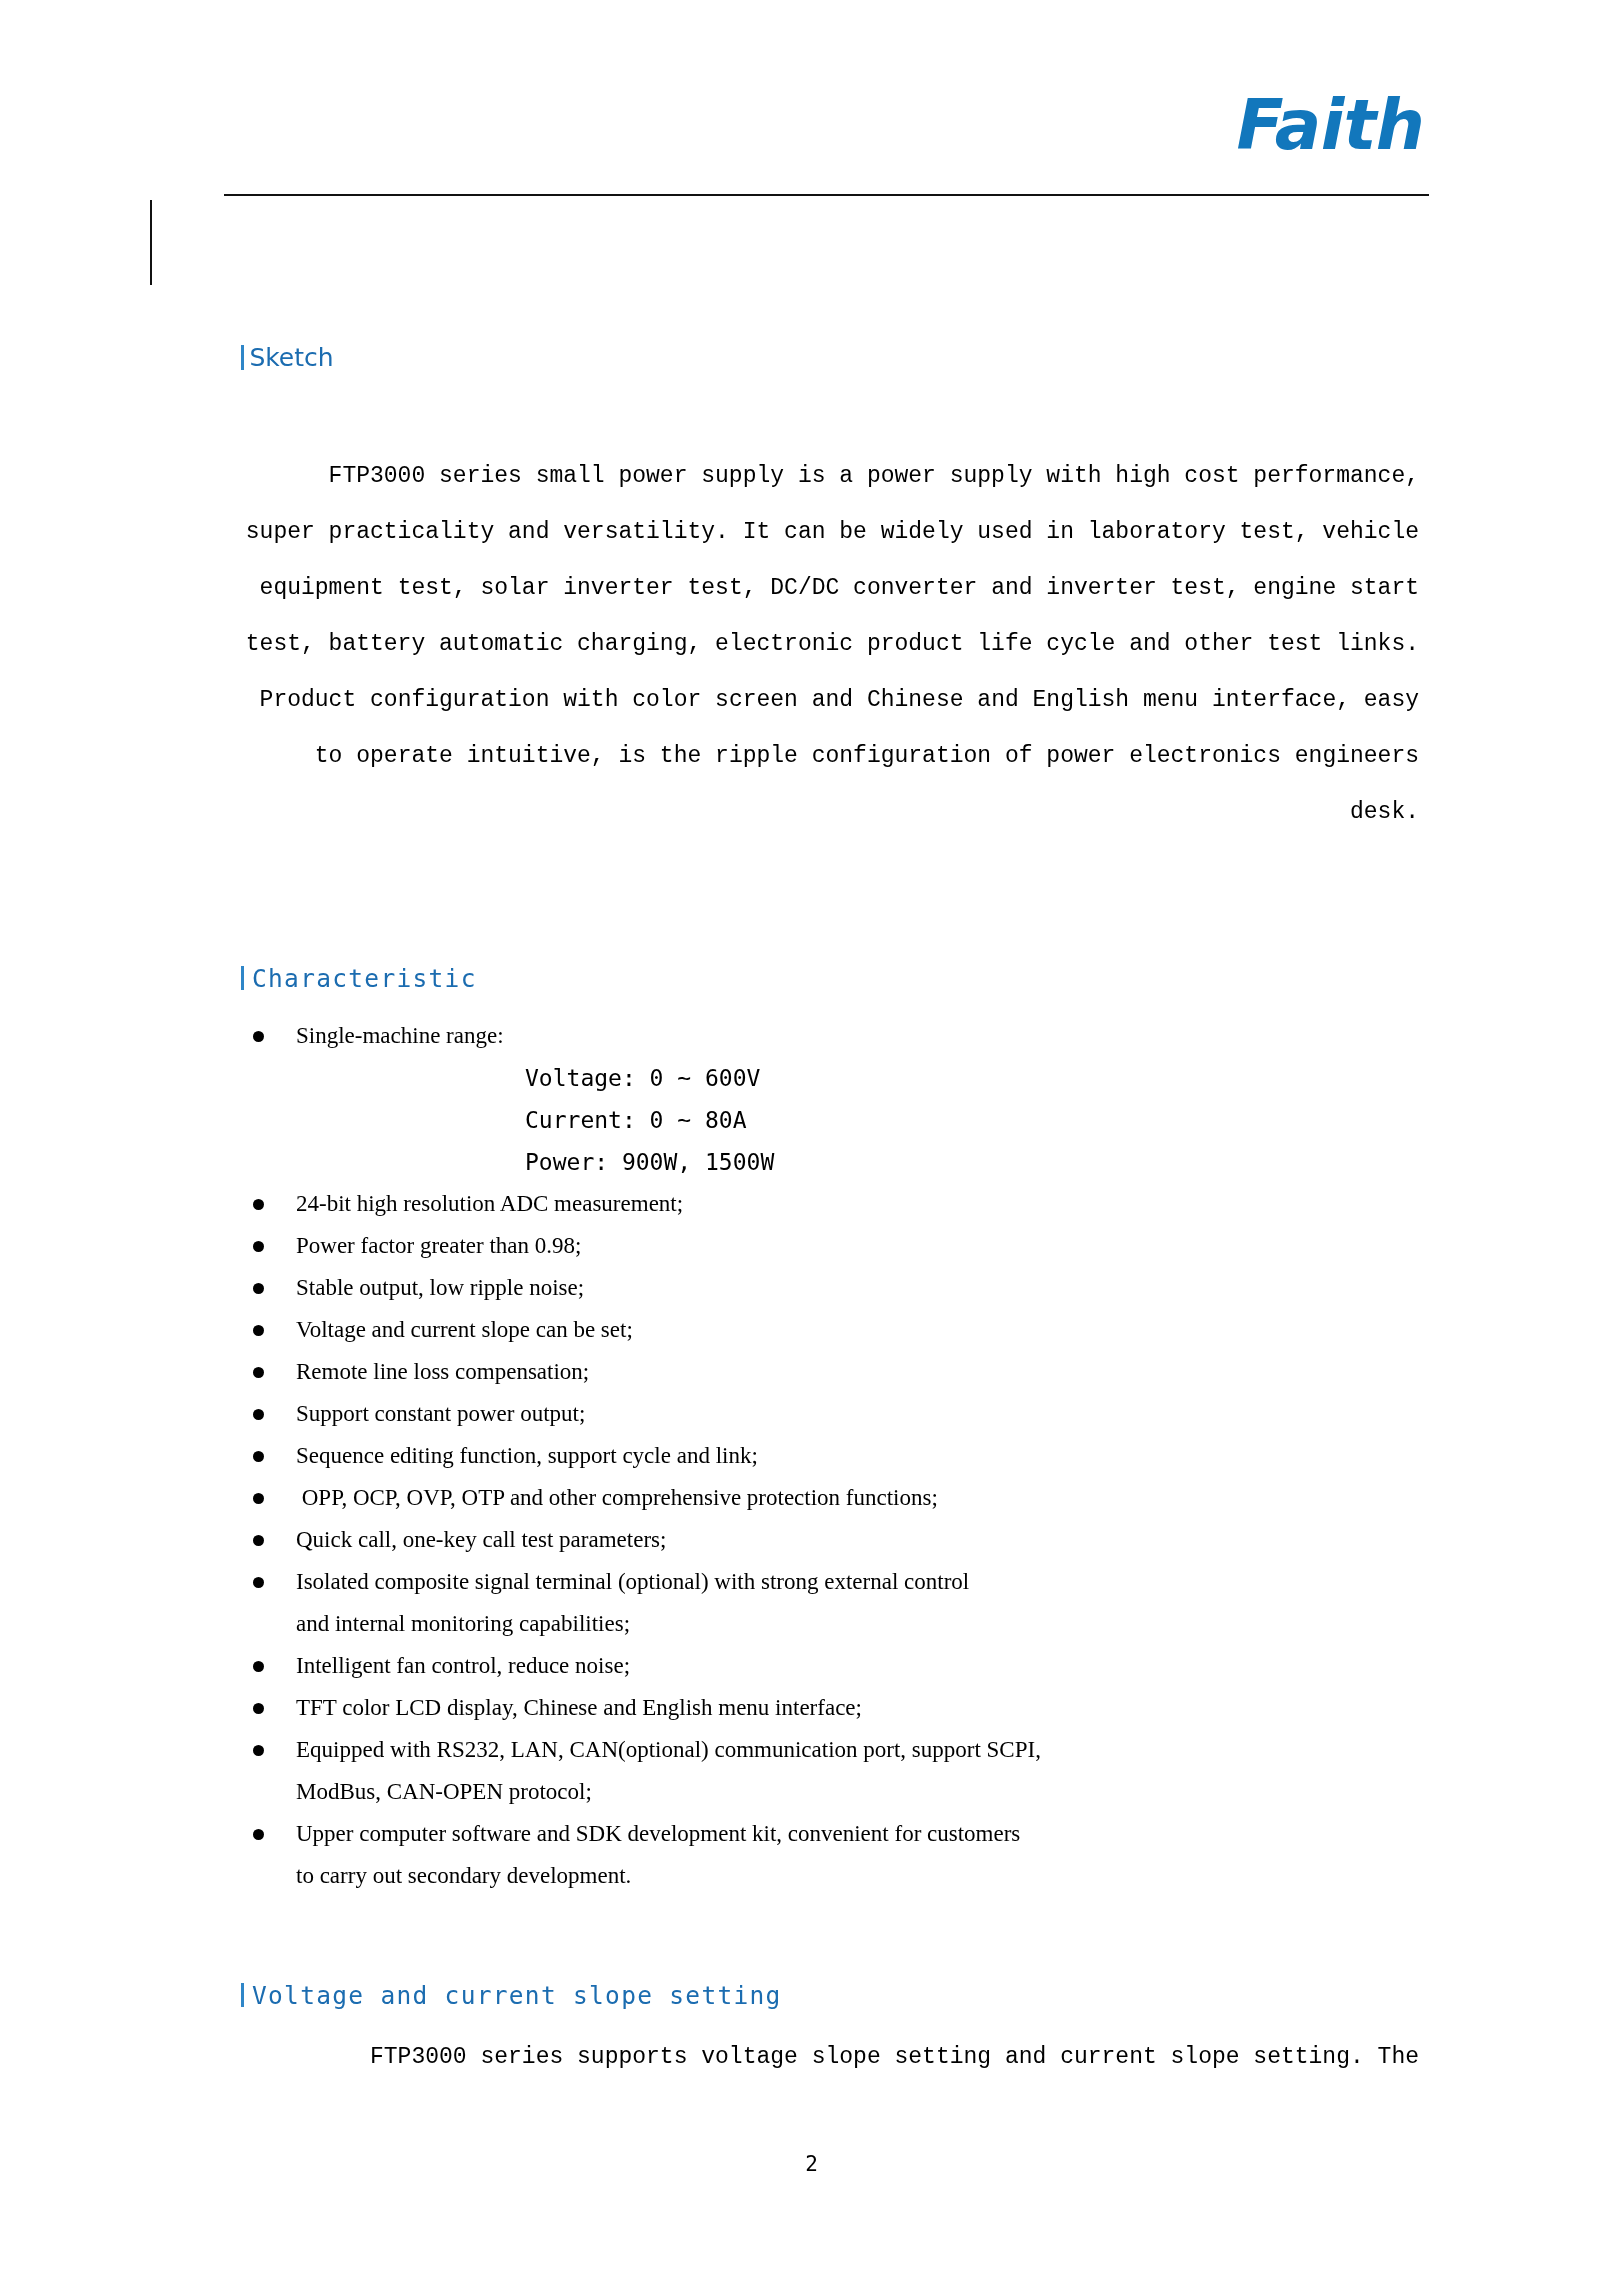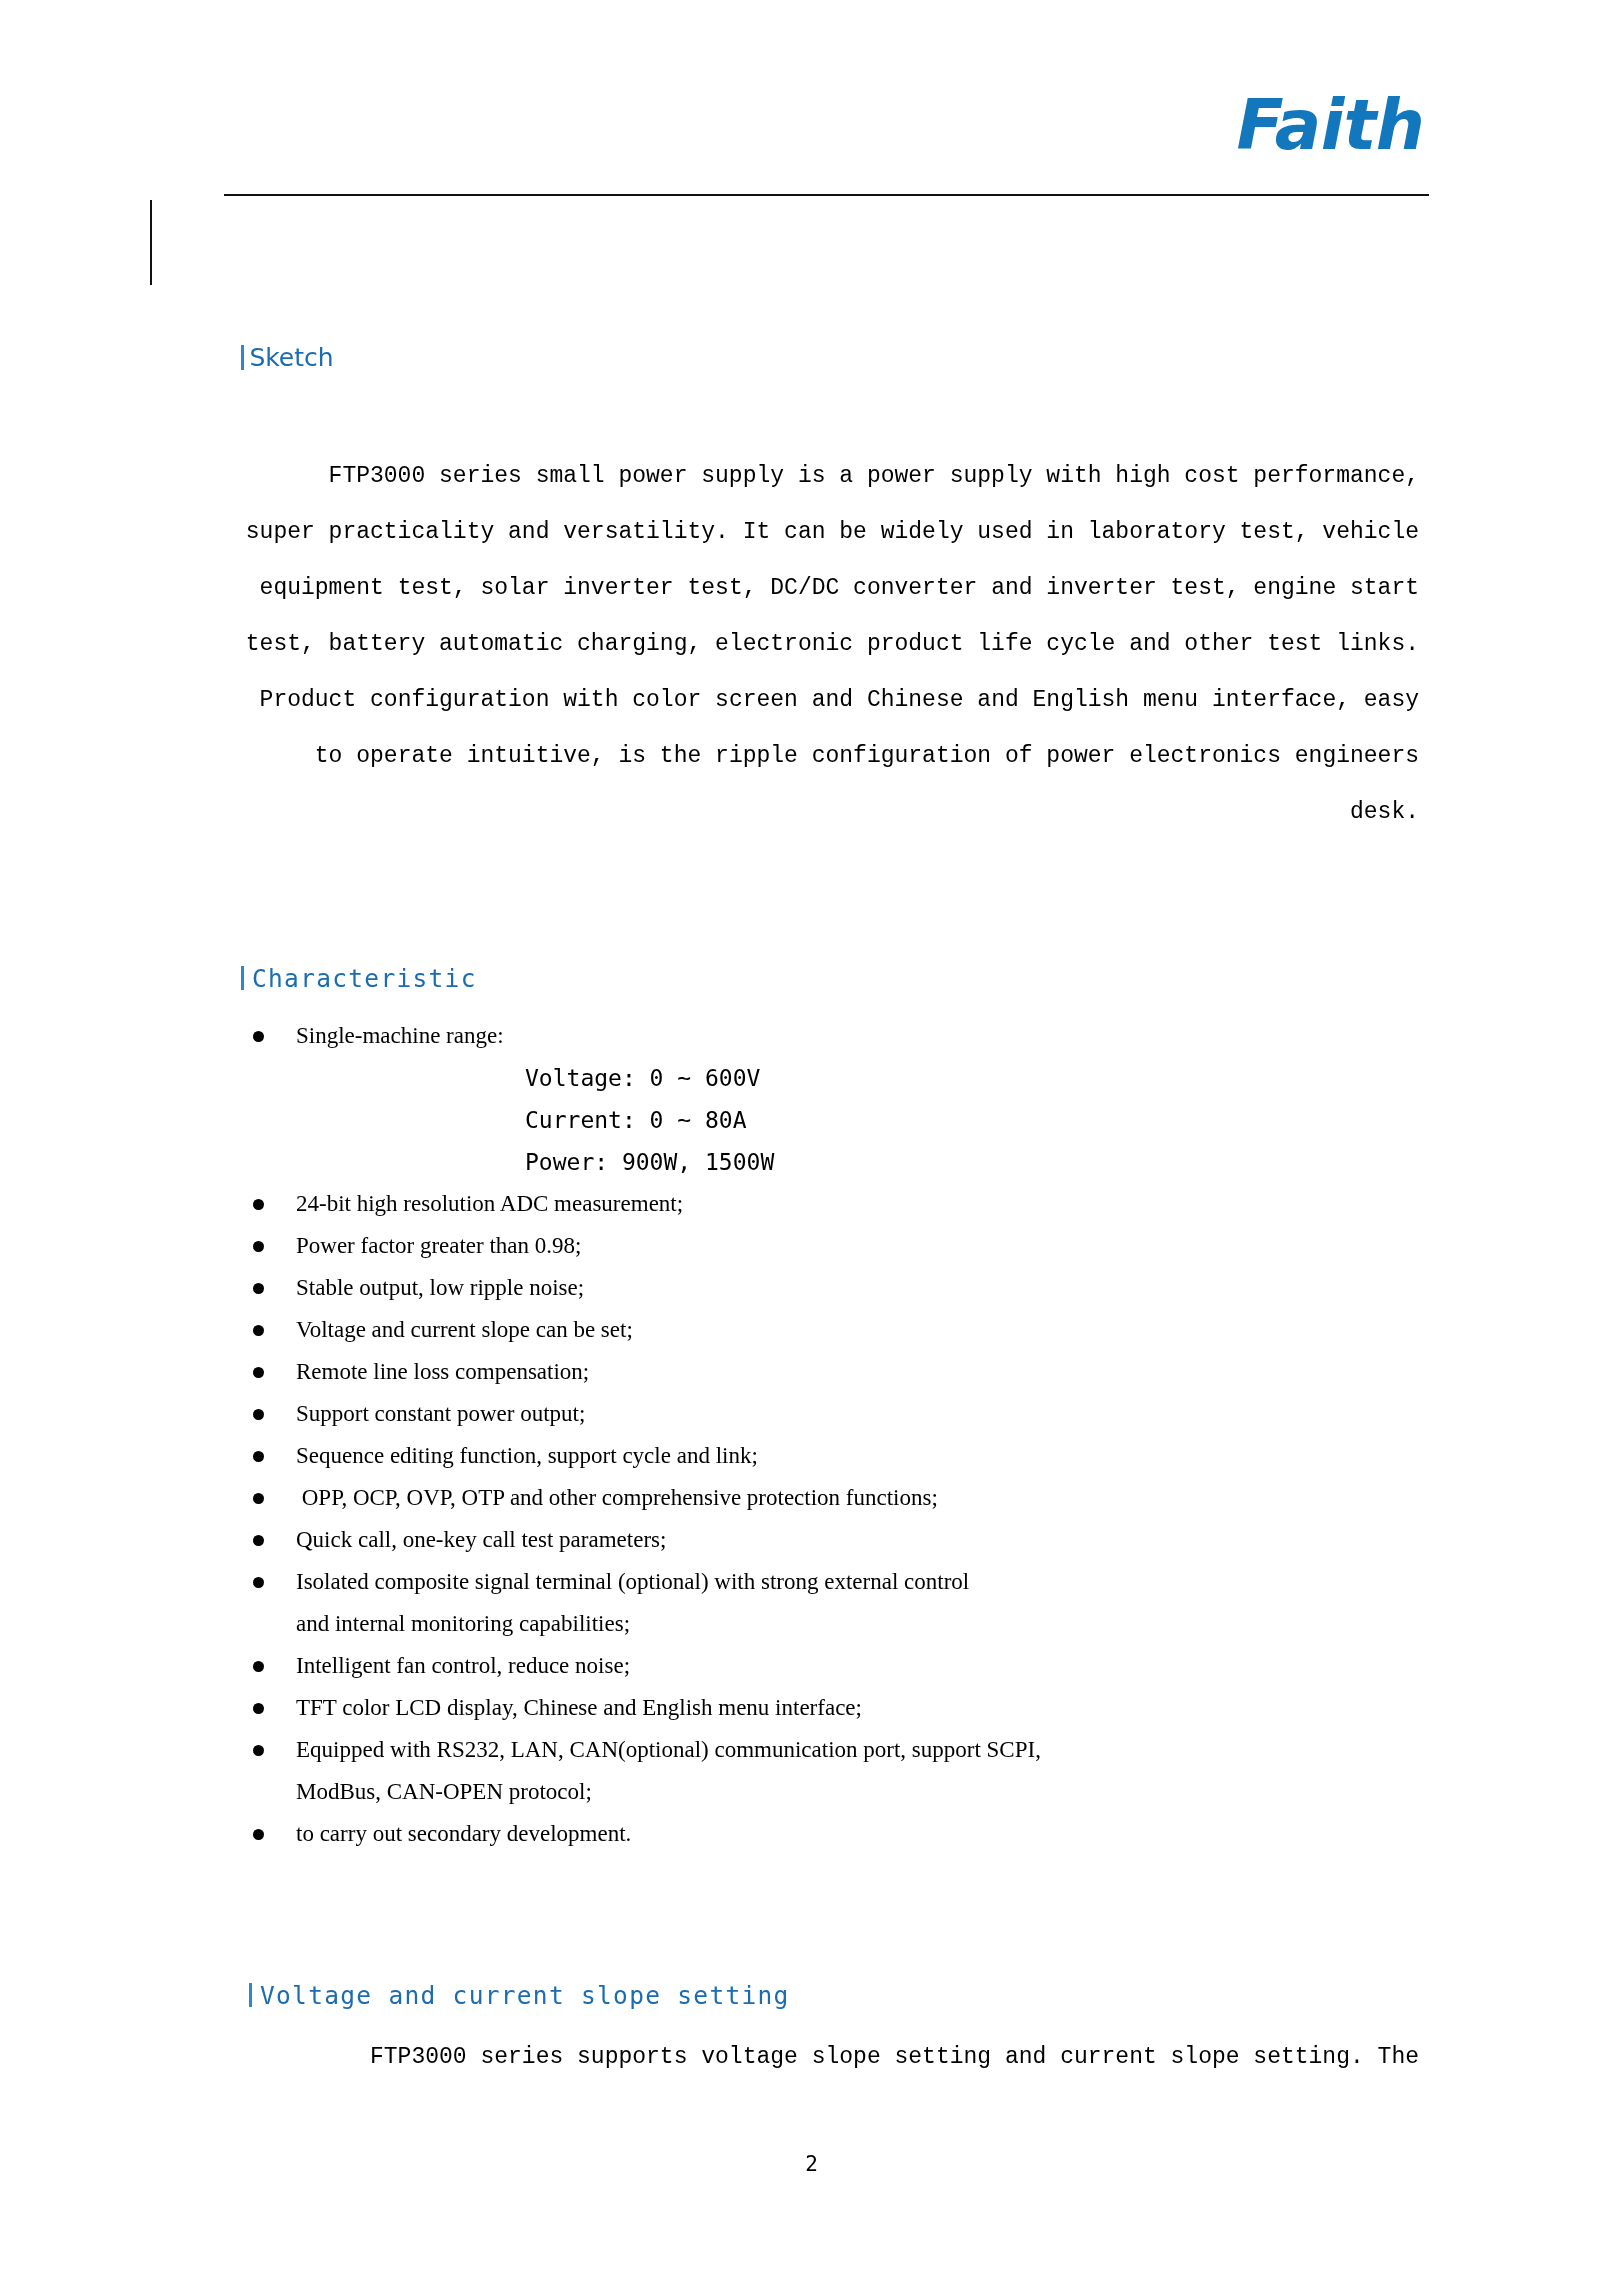--- a/index.html
+++ b/index.html
@@ -88,21 +88,20 @@
     top: 966px;
     font-family: "DejaVu Sans Mono", monospace;
     letter-spacing: 1.3px;
   }
   .heading-slope {
     position: absolute;
     left: 241px;
     top: 1983px;
     font-family: "DejaVu Sans Mono", monospace;
     letter-spacing: 1.3px;
-    margin-left: 8px;
   }
 
   
   .para {
     position: absolute;
     left: 227px;
     width: 1192px;
     font-family: Liberation Mono, monospace;
     font-size: 23px;
     line-height: 56px;
@@ -258,21 +257,21 @@
       <div class="bullet-row">
         <span class="bullet-dot"></span>
         <span class="bullet-text"><span class="ln">TFT color LCD display, Chinese and English menu interface;</span></span>
       </div>
       <div class="bullet-row">
         <span class="bullet-dot"></span>
         <span class="bullet-text"><span class="ln">Equipped with RS232, LAN, CAN(optional) communication port, support SCPI,</span><span class="ln">ModBus, CAN-OPEN protocol;</span></span>
       </div>
       <div class="bullet-row">
         <span class="bullet-dot"></span>
-        <span class="bullet-text"><span class="ln">to carry out secondary development.</span></span>
+        <span class="bullet-text"><span class="ln">Upper computer software and SDK development kit, convenient for customers</span><span class="ln">to carry out secondary development.</span></span>
       </div>
     </div>
 
   <div class="heading heading-slope">
     <span class="bar"></span><span>Voltage and current slope setting</span>
   </div>
 
   <div class="para para-slope" id="slope-para">
       <span class="ln indent">FTP3000 series supports voltage slope setting and current slope setting. The</span>
     </div>

